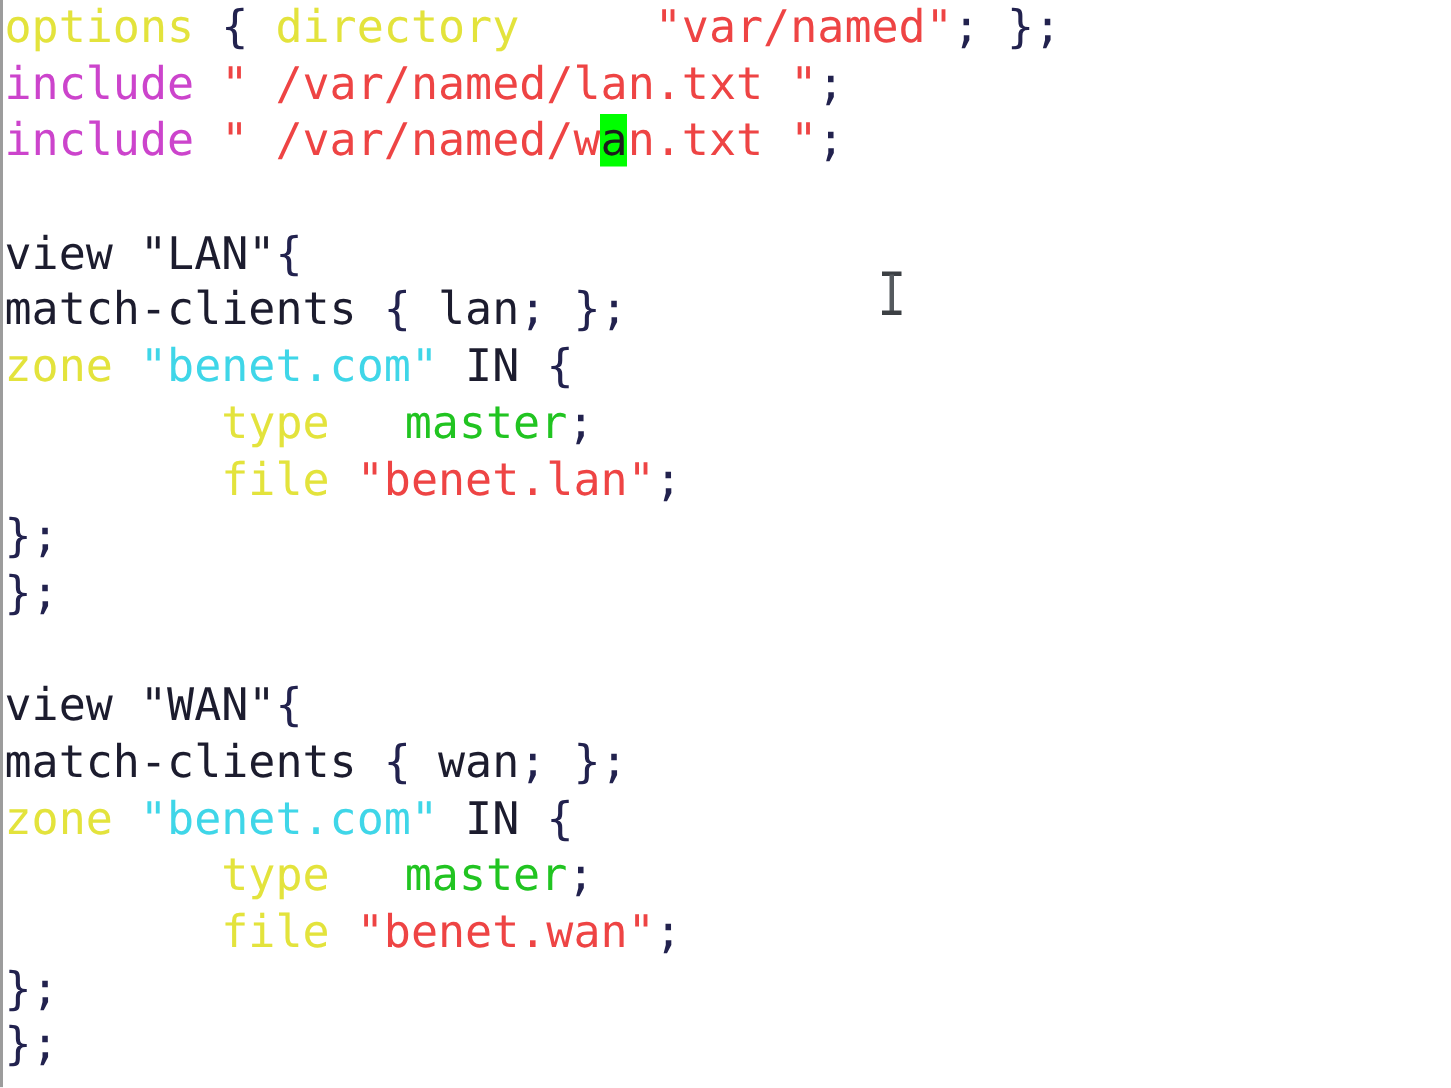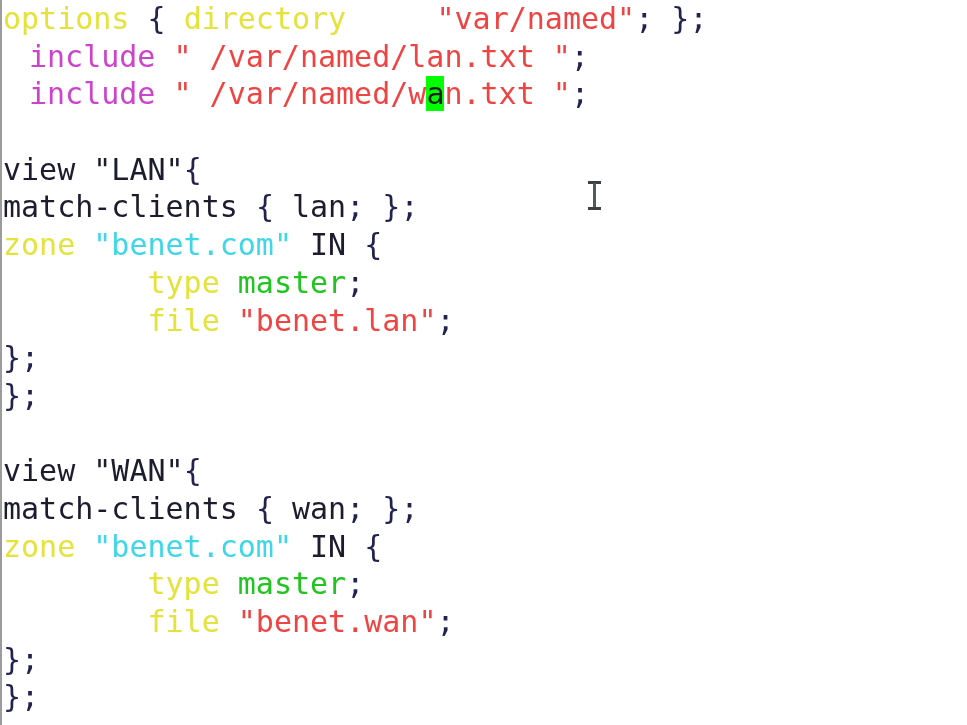--- a/index.html
+++ b/index.html
@@ -40,21 +40,21 @@
     font-weight: 400;
     -webkit-font-smoothing: antialiased;
   }
   .ln {
     display: block;
     height: 37.7px;
     white-space: pre;
   }
   
   .t-keyword   { color: #e3e33c; }          
-  .t-include   { color: #cc44cc; padding-left: 26px; }          
+  .t-include   { color: #cc44cc; }          
   .t-string    { color: #ee4444; }          
   .t-punct     { color: #22224e; }          
   .t-plain     { color: #1c1c2e; }          
   .t-zonename  { color: #3fd6e8; }          
   .t-value     { color: #21c421; }          
   .hl {
     background: #00ff00;
     color: #1c1c1c;
   }
   
@@ -85,21 +85,21 @@
   #text-cursor .cap-top { top: 1px; }
   #text-cursor .cap-bot { top: 27px; }
 </style>
 <style>
     .t-keyword{color:#e3e33c;}
     .t-include{color:#cc44cc;}
     .t-string{color:#ee4444;}
     .t-punct{color:#22224e;}
     .t-plain{color:#1c1c2e;margin-top:35px;}
     .t-zonename{color:#3fd6e8;}
-    .t-value{color:#21c421;}
+    .t-value{color:#21c421;margin-left:32px;}
     .hl{background:#00ff00;color:#1c1c1c;}
     #left-border{background:#9c9c9c;}
     #screen{background:#ffffff;}
   </style></head>
 <body>
 
 <div id="screen">
 
   <div id="left-border"></div>
 

